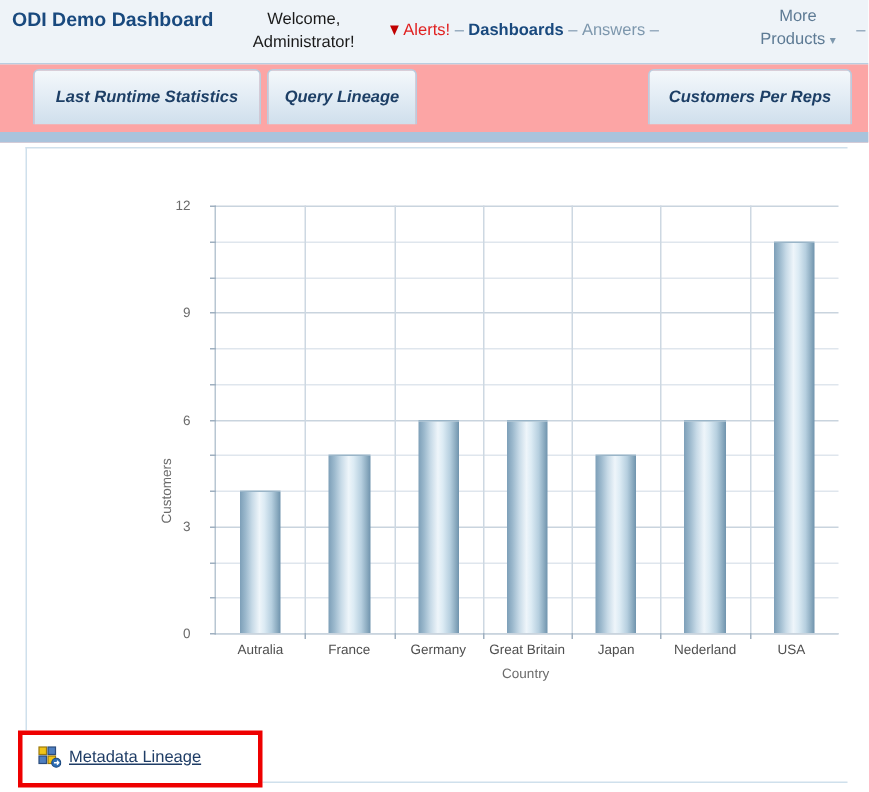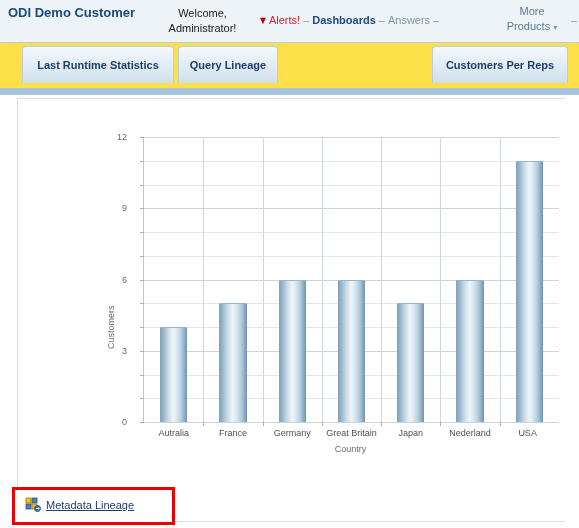--- a/index.html
+++ b/index.html
@@ -92,22 +92,23 @@
     right: 2px;
     top: 14px;
     font-size: 11px;
     color: #7d97ad;
   }
 
   
   .tabbar {
     position: relative;
     height: 45px;
-    background: #fde047;
+    background: #fca5a5;
     border-bottom: 7px solid #a9c3dc;
+    font-style: italic;
   }
   .tab {
     position: absolute;
     top: 3px;
     height: 37px;
     box-sizing: border-box;
     border: 1px solid #b9cde0;
     border-bottom: none;
     border-radius: 4px 4px 0 0;
     background: linear-gradient(to bottom, #f4f8fb 0%, #e4edf5 45%, #cfdfec 100%);
@@ -294,21 +295,21 @@
     font-size: 11px;
     color: #1f3d66;
     text-decoration: underline;
     cursor: pointer;
   }
 </style>
 </head>
 <body>
 
 <div class="header">
-  <div class="brand">ODI Demo Customer</div>
+  <div class="brand">ODI Demo Dashboard</div>
   <div class="welcome">Welcome, Administrator!</div>
 
   <div class="navlinks">
     <span class="alerts-icon">▼</span><a class="alerts-link" href="#">Alerts!</a><span class="sep">–</span><a class="nav-strong" href="#">Dashboards</a><span class="sep">–</span><a class="nav-plain" href="#">Answers</a><span class="sep">–</span>
   </div>
 
   <div class="moreproducts">
     <span>More Products</span>
     <span class="caret">▾</span>
   </div>

